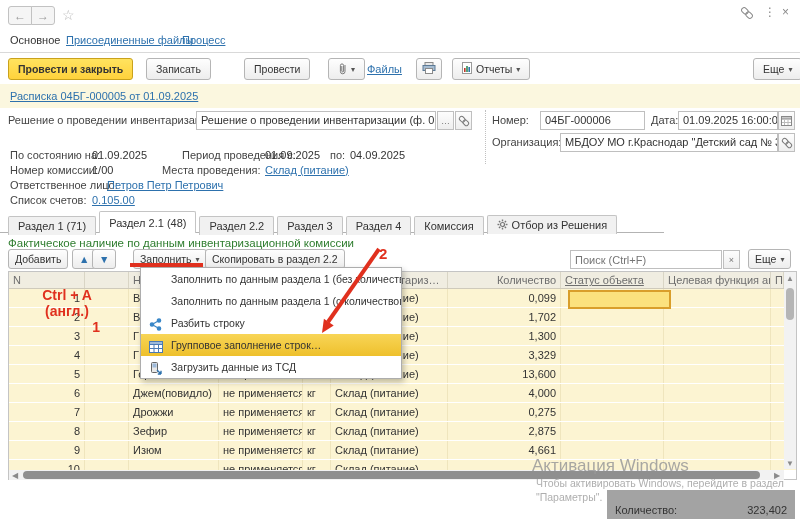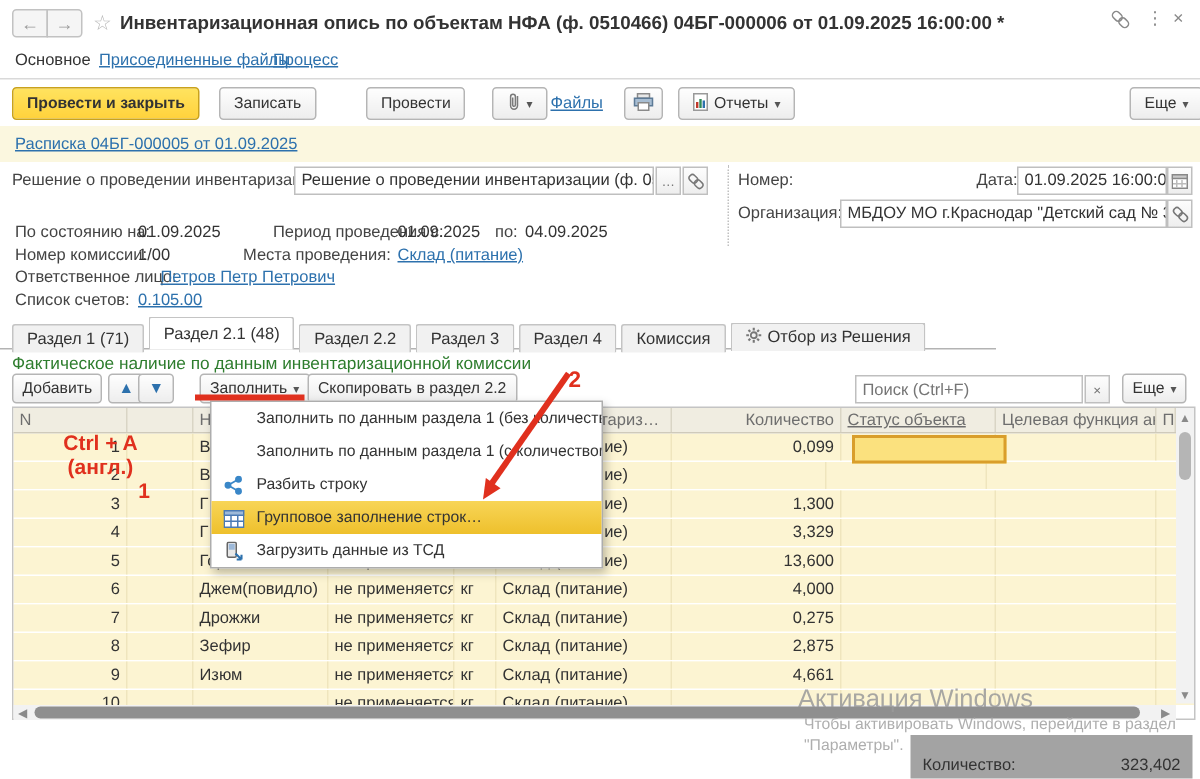--- a/index.html
+++ b/index.html
@@ -88,21 +88,20 @@
 </style>
 </head>
 <body>
 
 <div class="page">
 
   <div class="abs titlebar">
     <span class="navbtn abs" style="left:8px;top:6px;border-radius:3px 0 0 3px;">←</span>
     <span class="navbtn abs" style="left:31px;top:6px;border-radius:0 3px 3px 0;">→</span>
     <span class="abs" style="left:62px;top:7px;color:#b9b9b9;font-size:14px;">☆</span>
-    <span class="abs title" style="left:80px;top:8px;">Инвентаризационная опись по объектам НФА (ф. 0510466) 04БГ-000006 от 01.09.2025 16:00:00 *</span>
     <span class="abs" style="left:740px;top:6px;">
       <svg width="14" height="14" viewBox="0 0 14 14">
           <g transform="rotate(45 7 7)">
             <rect x="0.5" y="4.5" width="7" height="5" rx="2.4" fill="none" stroke="#8a8a8a"></rect>
             <rect x="6.5" y="4.5" width="7" height="5" rx="2.4" fill="none" stroke="#8a8a8a"></rect>
           </g>
         </svg>
     </span>
     <span class="abs" style="left:764px;top:5px;color:#8a8a8a;font-size:12px;">⋮</span>
     <span class="abs" style="left:782px;top:5px;color:#8a8a8a;font-size:12px;">×</span>
@@ -167,20 +166,21 @@
           <g transform="rotate(45 6 6)">
             <rect x="0.5" y="3.8" width="6" height="4.4" rx="2" fill="none" stroke="#777"></rect>
             <rect x="5.5" y="3.8" width="6" height="4.4" rx="2" fill="none" stroke="#777"></rect>
           </g>
         </svg>
     </span>
 
     <div class="abs dotsep" style="top:2px;height:54px;"></div>
 
     <span class="abs lbl" style="left:492px;top:6px;">Номер:</span>
+    <div class="abs field" style="left:540px;top:3px;width:105px;">04БГ-000006</div>
     <span class="abs lbl" style="left:651px;top:6px;">Дата:</span>
     <div class="abs field" style="left:678px;top:3px;width:100px;">01.09.2025 16:00:00</div>
     <span class="abs minibtn" style="left:778px;top:3px;">
       <svg width="11" height="11" viewBox="0 0 11 11">
           <rect x="0.5" y="1.5" width="10" height="9" fill="#fff" stroke="#888"></rect>
           <rect x="0.5" y="1.5" width="10" height="2.5" fill="#c9c9c9" stroke="#888"></rect>
           <line x1="3.5" y1="5" x2="3.5" y2="10" stroke="#bbb"></line>
           <line x1="7" y1="5" x2="7" y2="10" stroke="#bbb"></line>
           <line x1="1" y1="7.5" x2="10" y2="7.5" stroke="#bbb"></line>
         </svg>
@@ -297,20 +297,21 @@
           <div class="tc c8"></div>
           <div class="tc c9"></div>
         </div>
       <div class="trow">
           <div class="tc c0">2</div>
           <div class="tc c1"></div>
           <div class="tc c2">В</div>
           <div class="tc c3">не применяется</div>
           <div class="tc c4">кг</div>
           <div class="tc c5">Склад (питание)</div>
+          <div class="tc c6">1,702</div>
           <div class="tc c7"></div>
           <div class="tc c8"></div>
           <div class="tc c9"></div>
         </div>
       <div class="trow">
           <div class="tc c0">3</div>
           <div class="tc c1"></div>
           <div class="tc c2">Г</div>
           <div class="tc c3">не применяется</div>
           <div class="tc c4">кг</div>

